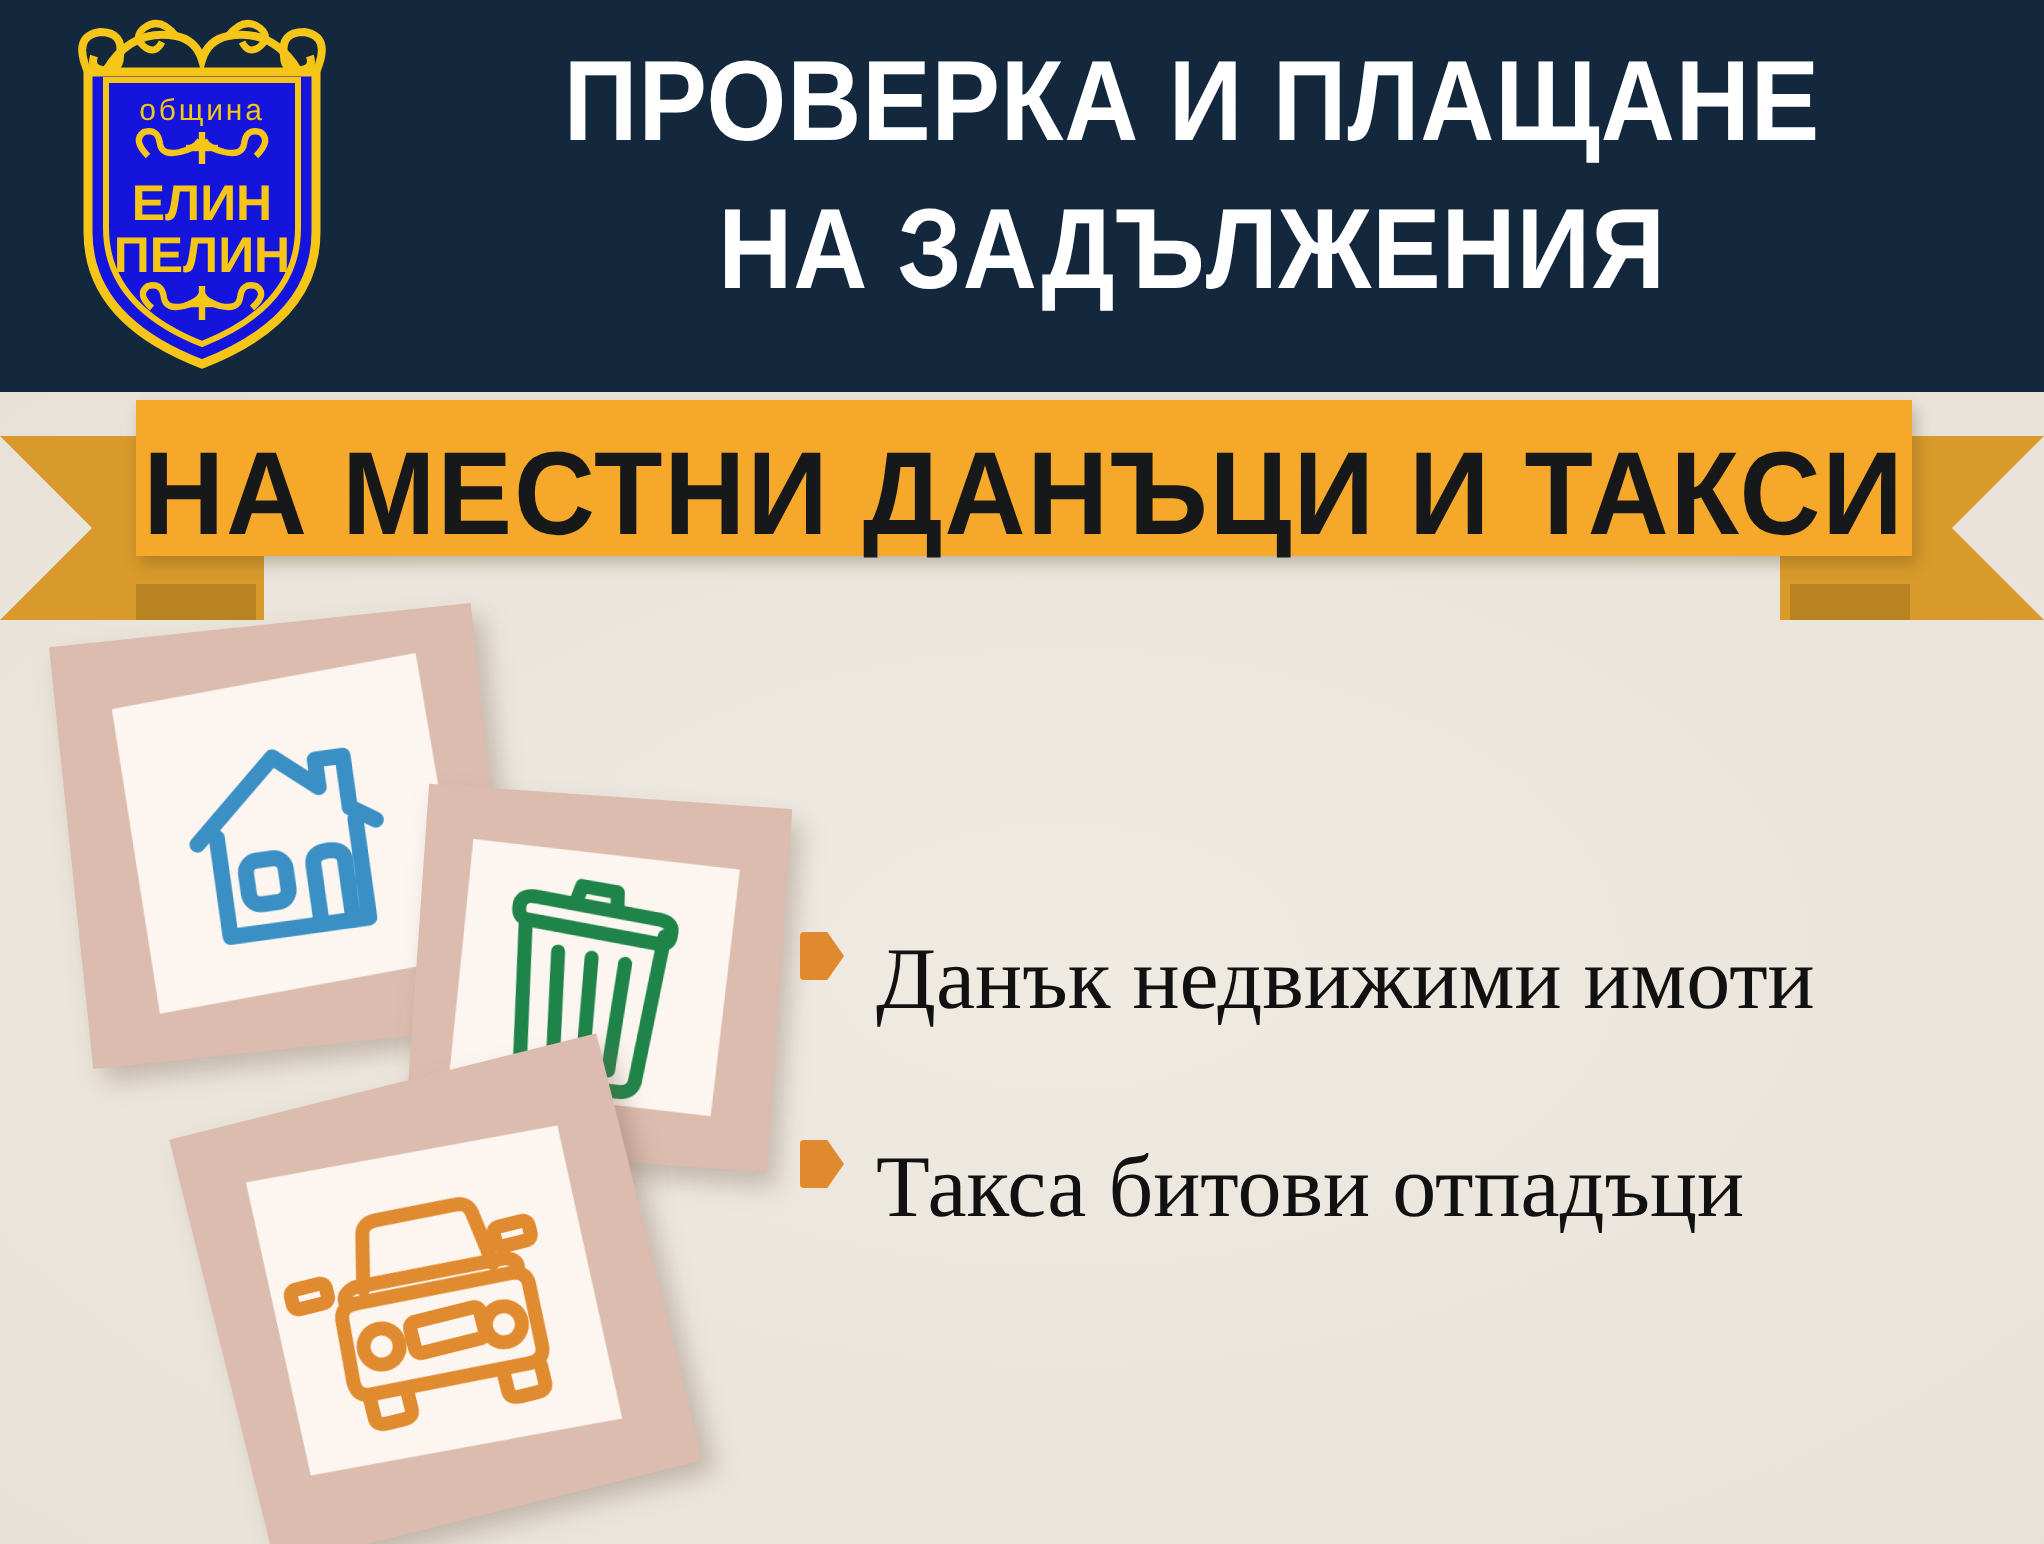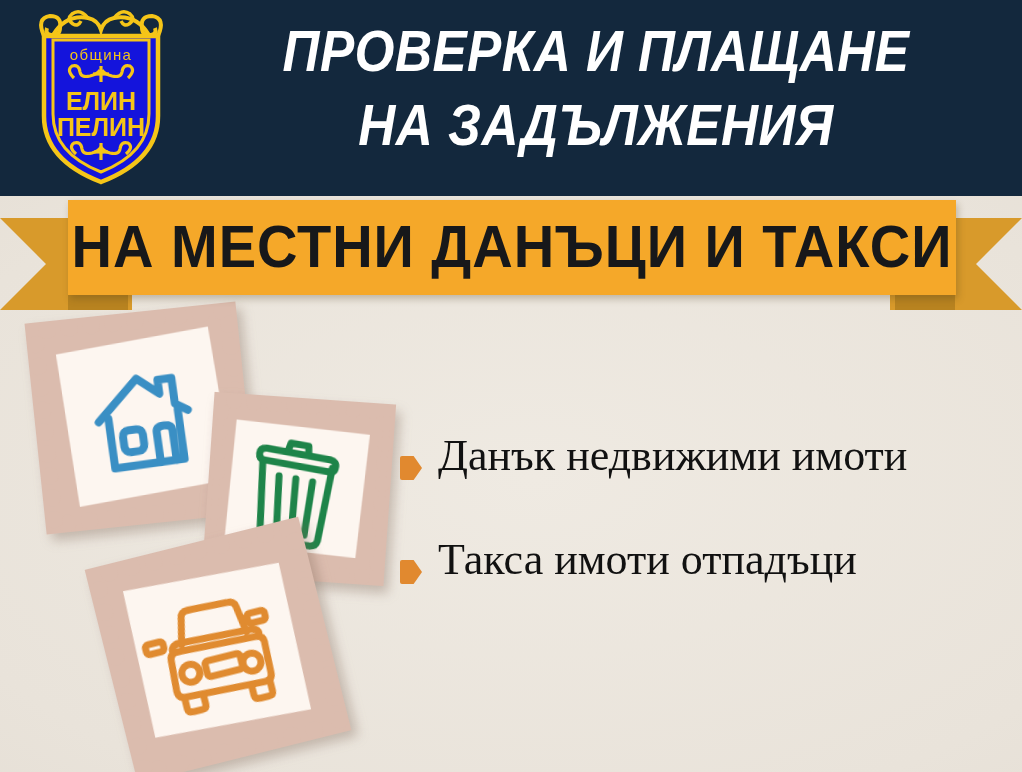--- a/index.html
+++ b/index.html
@@ -15,21 +15,20 @@
     background:
       radial-gradient(130% 95% at 52% 62%, #efeae2 0%, #e9e3da 48%, #ddd6cb 100%);
     overflow:hidden;
   }
 
   
   .header{
     position:absolute;left:0;top:0;width:1022px;height:196px;
     background:#13283d;
     z-index:5;
-    font-style:italic;
   }
   .header-title{
     position:absolute;left:186px;top:14px;width:820px;
     text-align:center;
     color:#ffffff;
     font-family:"Liberation Sans", sans-serif;
     font-weight:bold;
     font-size:57px;
     line-height:74px;
     letter-spacing:0.5px;
@@ -63,21 +62,21 @@
     background:#b37f1f;
     clip-path:polygon(0 0,60px 0,60px 18px,0 18px);
     opacity:.85;
   }
   .ribbon-shadow-r{
     position:absolute;left:895px;top:96px;width:60px;height:18px;
     background:#b37f1f;
     opacity:.85;
   }
   .ribbon-main{
-    position:absolute;left:68px;top:4px;width:888px;height:95px;
+    position:absolute;left:68px;top:4px;width:888px;height:78px;
     background:#f5a829;
     box-shadow:2px 4px 7px rgba(80,60,20,.28);
   }
   .ribbon-text{
     position:absolute;left:0;top:0;width:888px;height:94px;
     display:flex;align-items:center;justify-content:center;
     color:#17181a;
     font-family:"Liberation Sans", sans-serif;
     font-weight:bold;
     font-size:59px;
@@ -100,23 +99,24 @@
 
   .stamp-house{left:35px;top:312px;width:212px;height:212px;transform:rotate(-6deg);}
   .stamp-trash{left:208px;top:398px;width:182px;height:182px;transform:rotate(4deg);}
   .stamp-car{left:108px;top:540px;width:220px;height:220px;transform:rotate(-14deg);}
 
   
   .list{
     position:absolute;left:400px;top:424px;width:610px;z-index:3;
   }
   .list-item{
-    display:flex;align-items:flex-end;
+    display:flex;align-items:flex-start;
     height:56px;
     margin-bottom:48px;
+    margin-top:42px;
   }
   .bullet{
     flex:0 0 auto;
     width:22px;height:24px;
     margin-right:16px;
     background:#e1892f;
     clip-path:polygon(0 0, 62% 0, 100% 50%, 62% 100%, 0 100%);
     border-radius:2px;
   }
   .list-label{
@@ -360,19 +360,19 @@
 
   <div class="list">
 
     <div class="list-item">
       <span class="bullet"></span>
       <span class="list-label">Данък недвижими имоти</span>
     </div>
 
     <div class="list-item">
       <span class="bullet"></span>
-      <span class="list-label">Такса имоти отпадъци</span>
+      <span class="list-label">Такса битови отпадъци</span>
     </div>
 
 
   </div>
 
 </div>
 
 </body></html>

